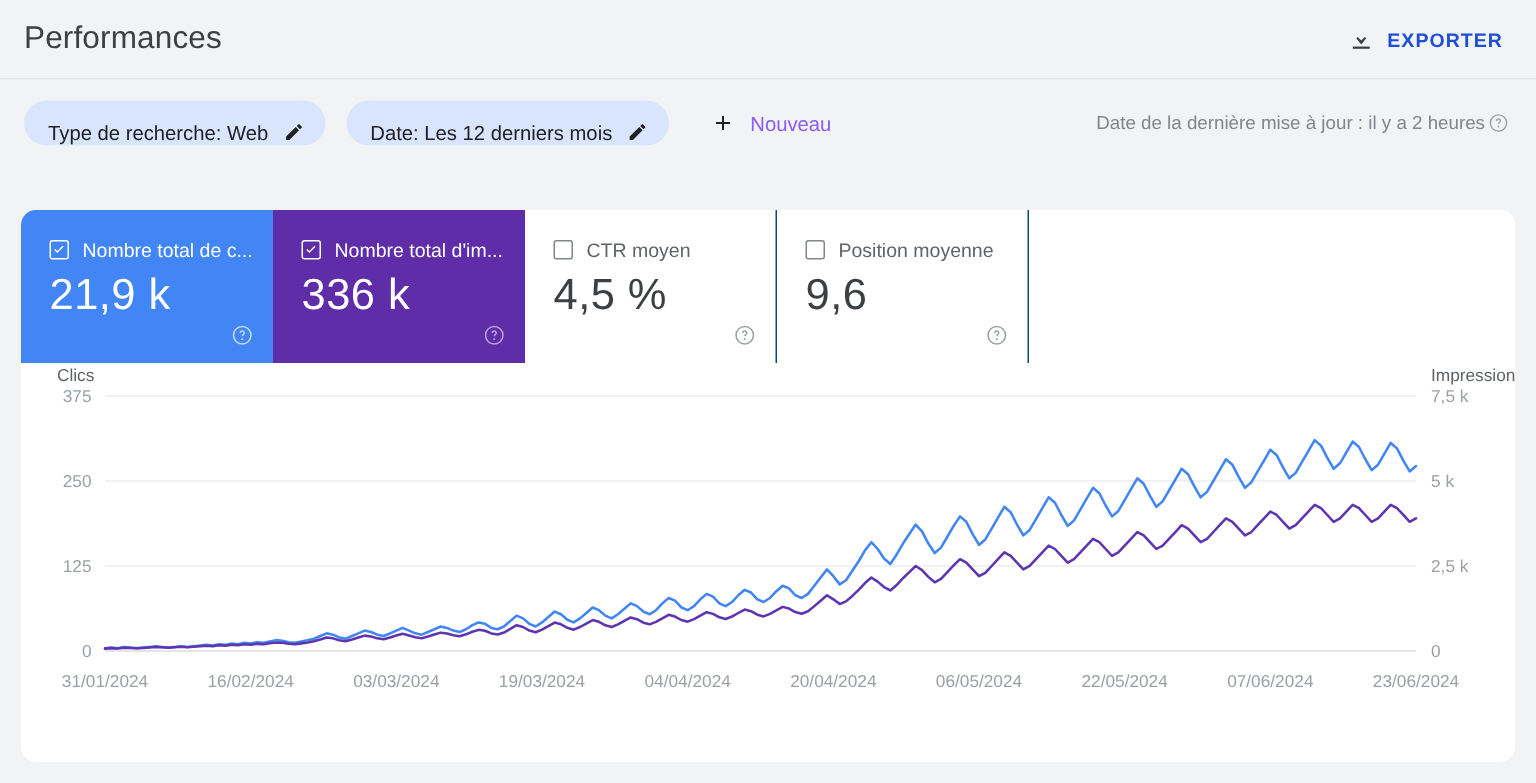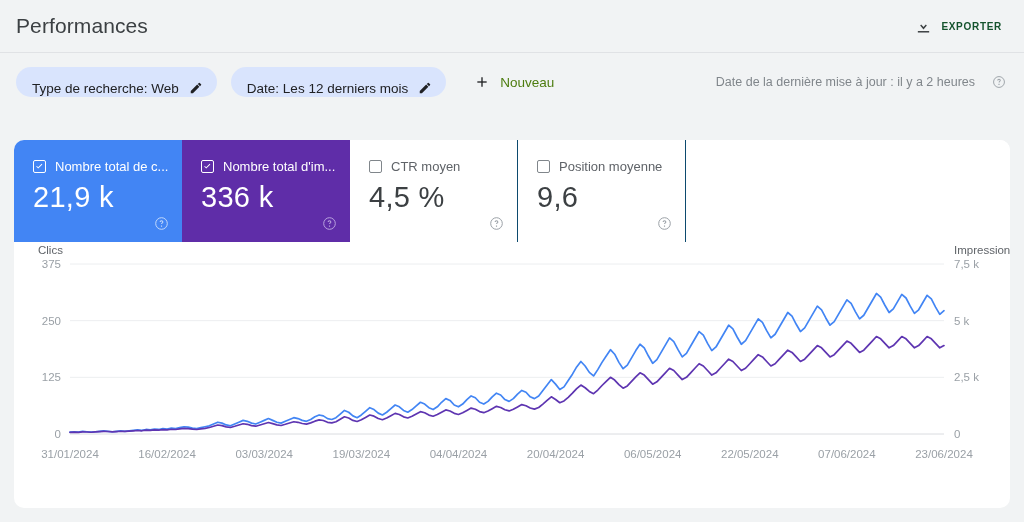--- a/index.html
+++ b/index.html
@@ -20,21 +20,21 @@
     background: #f1f3f4;
   }
   .page-title {
     font-size: 21px; color: #3c4043; font-weight: 400; letter-spacing: .1px;
   }
   .export-btn {
     display: flex; align-items: center; gap: 9px;
     cursor: pointer; padding: 4px 4px;
   }
   .export-label {
-    font-size: 10px; font-weight: 700; color: #14532d; letter-spacing: .7px;
+    font-size: 13px; font-weight: 700; color: #1d4ed8; letter-spacing: .7px;
   }
   .icon-dl { width: 17px; height: 17px; display: block; }
 
   .divider-line {
     height: 1px; background: #e0e2e5; margin: 0;
   }
 
   
   .filterbar {
     height: 58px;
@@ -50,25 +50,25 @@
     height: 30px;
     padding: 12px 14px 0 16px;
     cursor: pointer;
   }
   .chip-label { font-size: 13.5px; color: #202124; white-space: nowrap; }
   .icon-pencil { width: 14px; height: 14px; display: block; }
   .new-btn {
     display: flex; align-items: center; gap: 10px;
     padding: 0 8px; height: 30px; cursor: pointer; margin-left: 6px;
   }
-  .new-label { font-size: 13.5px; color: #4d7c0f; }
+  .new-label { font-size: 13.5px; color: #8b5cf6; }
   .icon-plus { width: 16px; height: 16px; display: block; }
   .updated {
     margin-left: auto;
-    display: flex; align-items: center; gap: 17px;
+    display: flex; align-items: center; gap: 2px;
   }
   .updated-text { font-size: 12.5px; color: #80868b; white-space: nowrap; }
   .icon-help-gray { width: 14px; height: 14px; display: block; }
 
   
   .panel {
     position: absolute;
     left: 14px; top: 140px;
     width: 996px; height: 368px;
     background: #ffffff;

